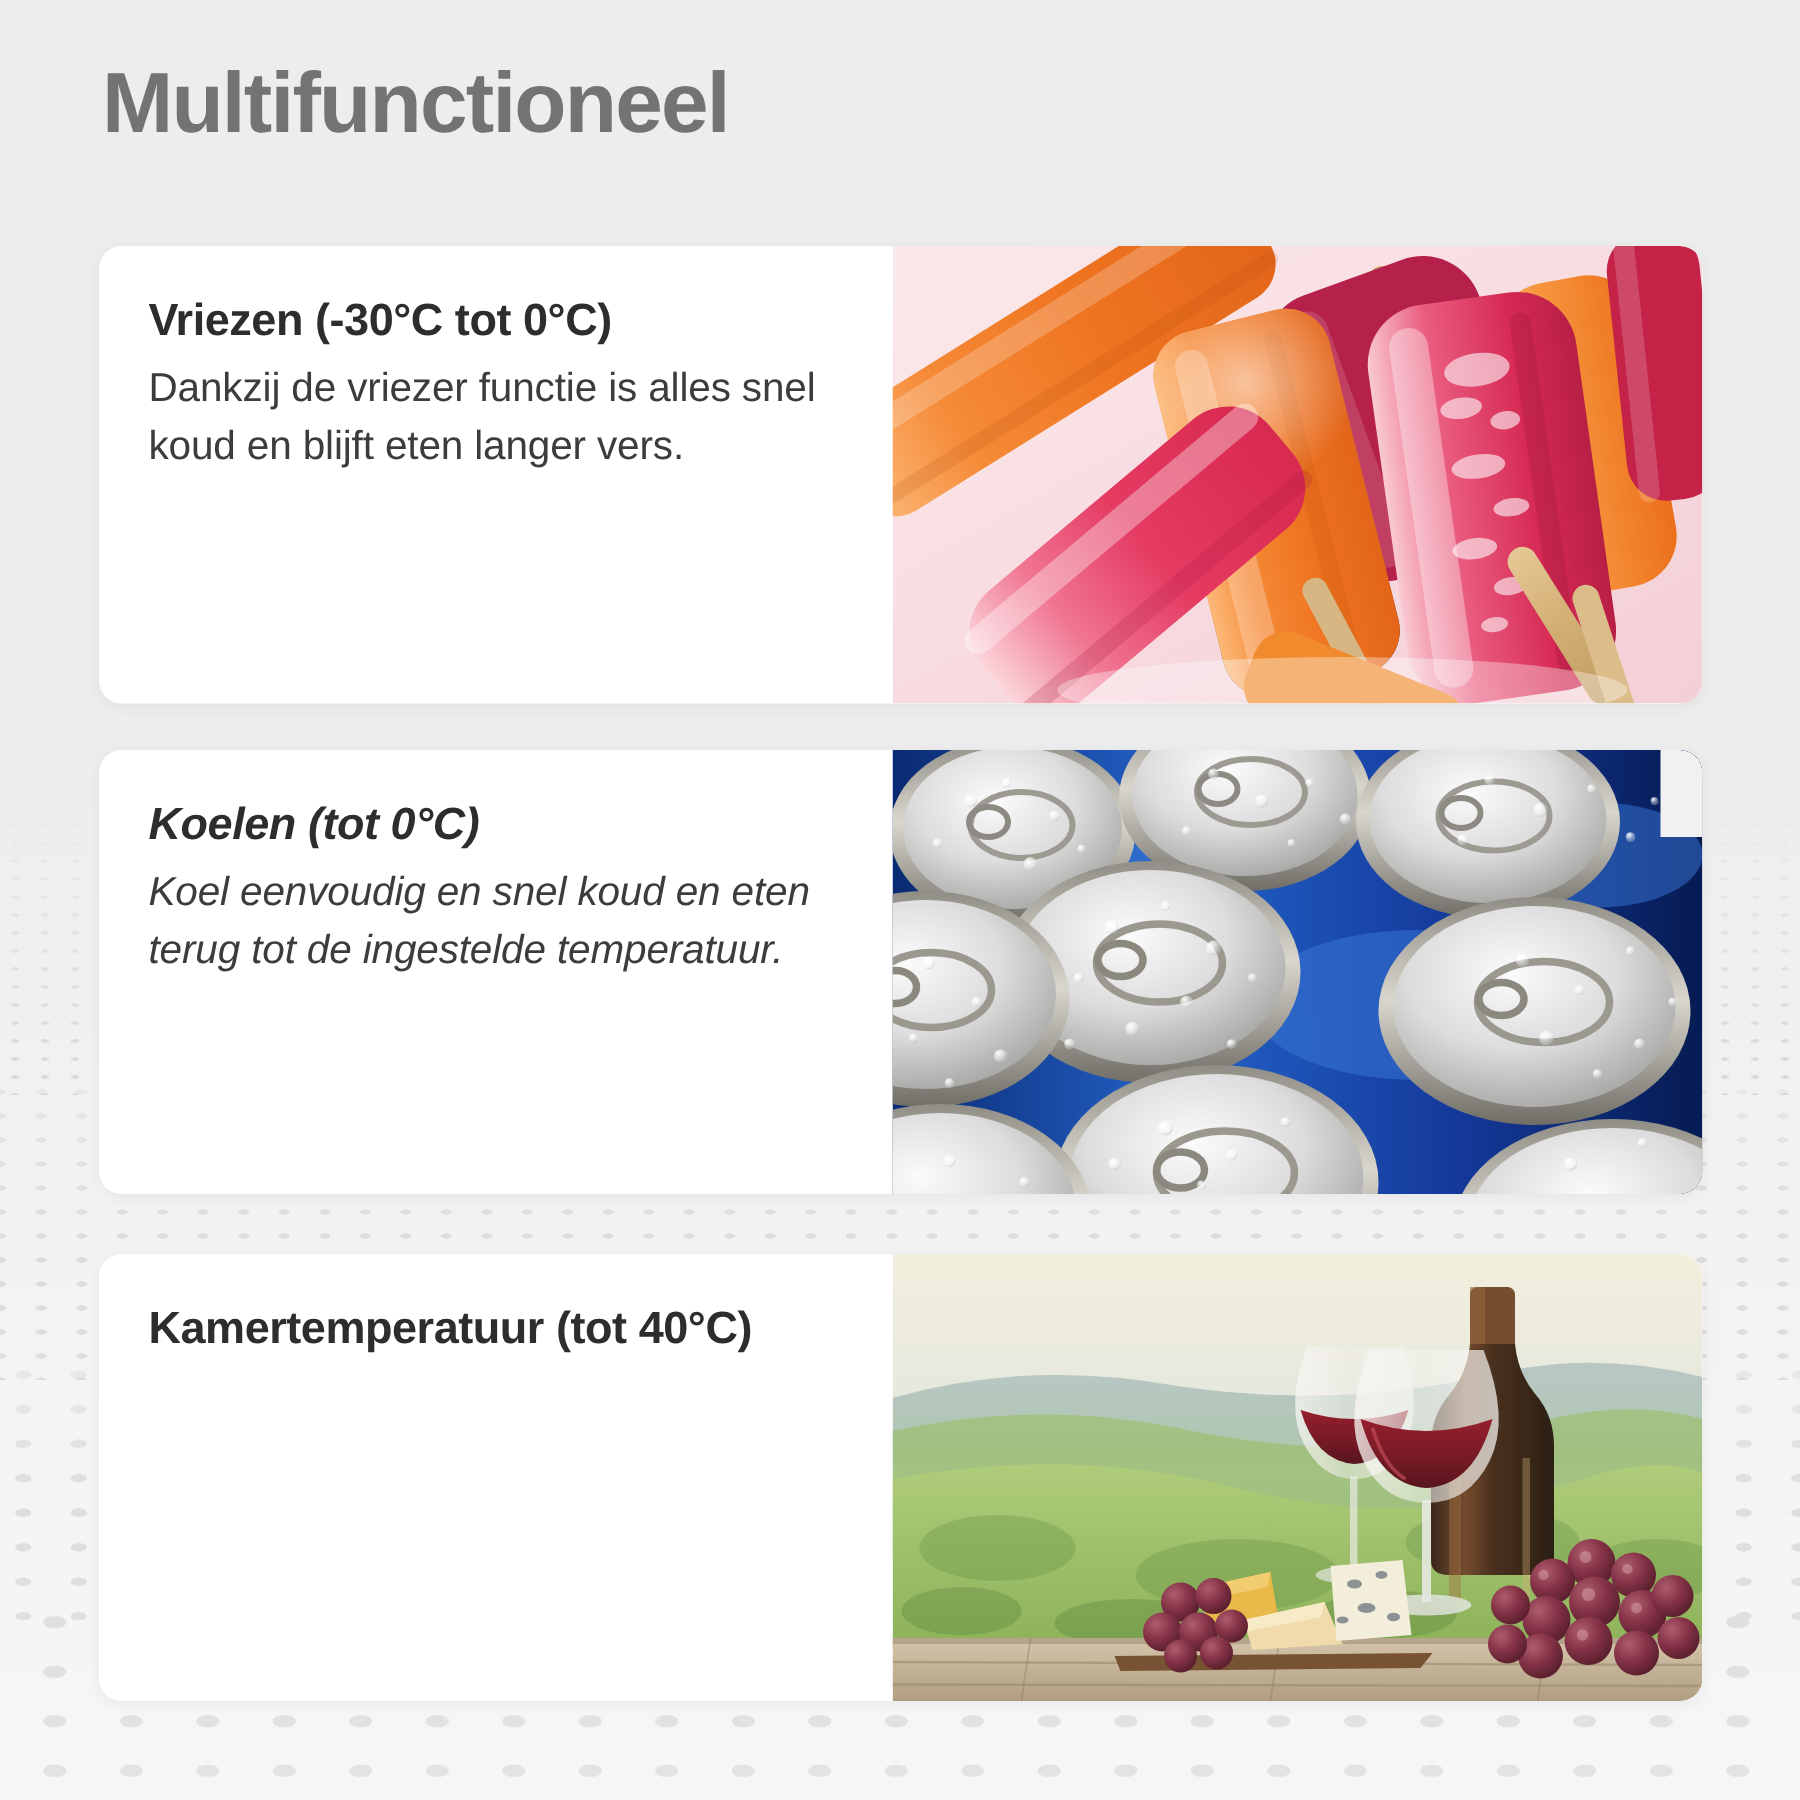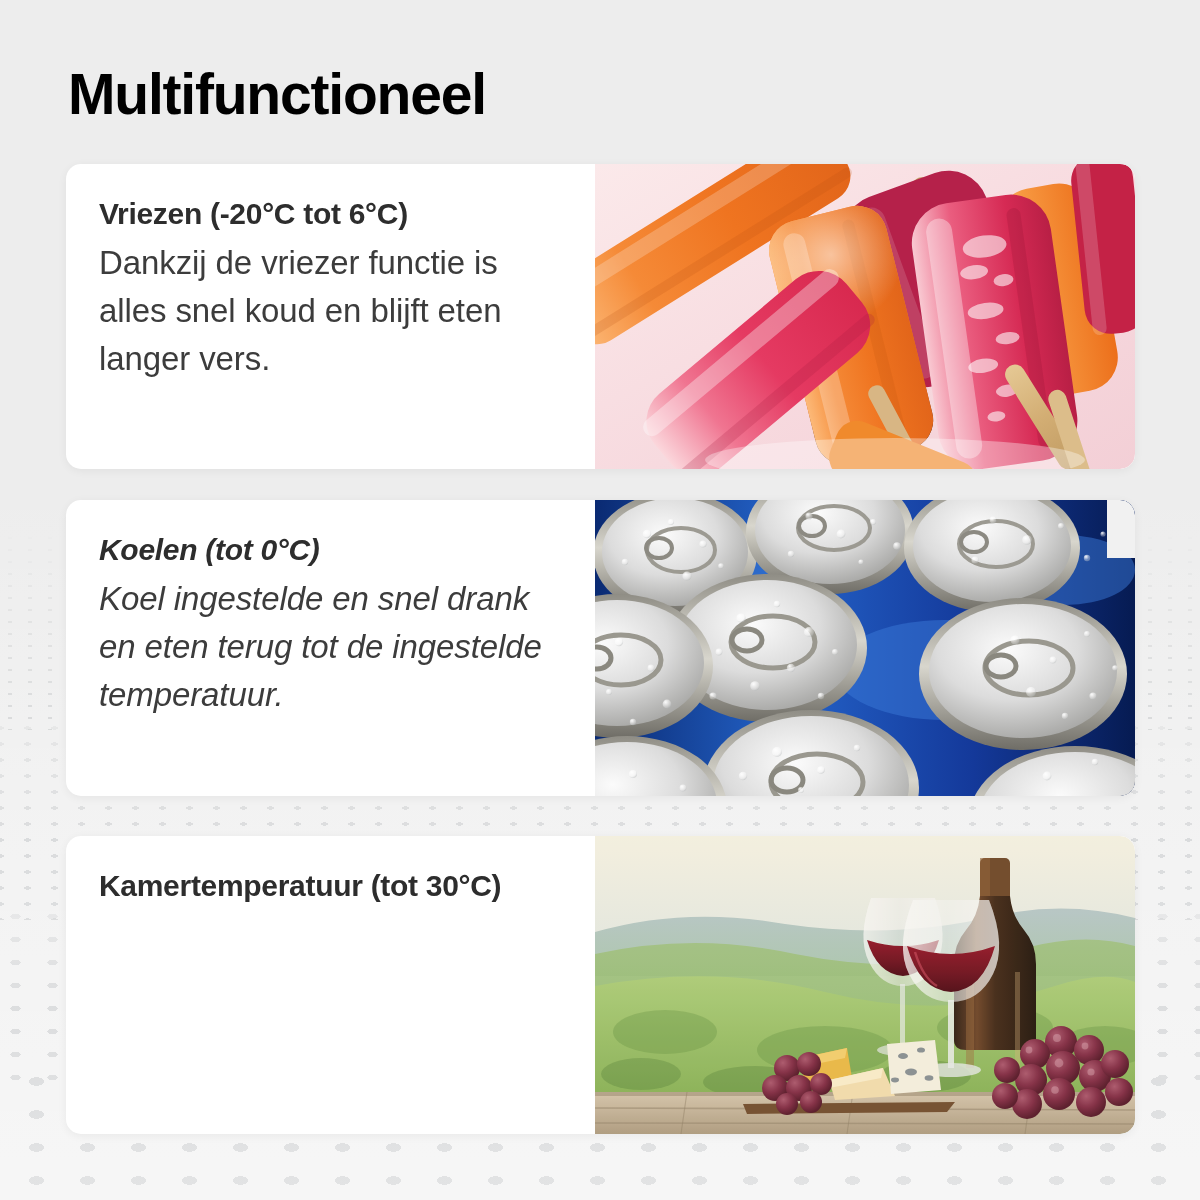--- a/index.html
+++ b/index.html
@@ -68,24 +68,23 @@
   }
 
   
   .page-title {
     position:absolute;
     left:68px; top:40px;
     z-index:3;
     font-size:57px;
     font-weight:bold;
     letter-spacing:-1.2px;
-    color:#000000;
+    color:#737373;
     line-height:1.05;
     white-space:nowrap;
-    margin-top:25px;
   }
 
   
   .cards {
     position:absolute;
     left:0; top:0;
     width:1200px; height:1200px;
     z-index:2;
   }
   .card {
@@ -109,21 +108,21 @@
   }
   .card-title {
     font-size:30px;
     font-weight:bold;
     color:#2d2d2d;
     letter-spacing:-0.3px;
     line-height:1.22;
     margin-bottom:6px;
   }
   .card-body {
-    font-size:33px;
+    font-size:27px;
     font-weight:400;
     color:#3c3c3c;
     line-height:1.46;
     letter-spacing:-0.1px;
   }
 
   .card-media {
     flex:1 1 auto;
     position:relative;
     overflow:hidden;
@@ -146,21 +145,21 @@
     <div class="bg-layer bg-front"></div>
     <div class="bg-wash"></div>
   </div>
 
   <h1 class="page-title">Multifunctioneel</h1>
 
   <div class="cards">
 
     <div class="card card-1">
       <div class="card-text">
-        <div class="card-title">Vriezen (-20°C tot 6°C)</div>
+        <div class="card-title">Vriezen (-30°C tot 0°C)</div>
         <div class="card-body">Dankzij de vriezer functie is alles snel koud en blijft eten langer vers.</div>
       </div>
       <div class="card-media">
         <div class="photo">
           <svg viewBox="0 0 540 305" preserveAspectRatio="xMidYMid slice" aria-hidden="true">
             <defs>
               <linearGradient id="p-bg" x1="0" y1="0" x2="1" y2="1">
                 <stop offset="0%" stop-color="#fbe9ea"></stop>
                   <stop offset="55%" stop-color="#f7dadf"></stop>
                   <stop offset="100%" stop-color="#f3cfd6"></stop>
@@ -277,21 +276,21 @@
 
             <ellipse cx="300" cy="296" rx="190" ry="22" fill="#ffffff" opacity=".35"></ellipse>
           </svg>
         </div>
       </div>
     </div>
 
     <div class="card card-2">
       <div class="card-text">
         <div class="card-title">Koelen (tot 0°C)</div>
-        <div class="card-body">Koel ingestelde en snel drank en eten terug tot de ingestelde temperatuur.</div>
+        <div class="card-body">Koel eenvoudig en snel koud en eten terug tot de ingestelde temperatuur.</div>
       </div>
       <div class="card-media">
         <div class="photo">
           <svg viewBox="0 0 540 296" preserveAspectRatio="xMidYMid slice" aria-hidden="true">
             <defs>
               <linearGradient id="canblue" x1="0" y1="0" x2="0" y2="1">
                 <stop offset="0%" stop-color="#2a5fbe"></stop>
                   <stop offset="40%" stop-color="#13398f"></stop>
                   <stop offset="100%" stop-color="#07205e"></stop>
               </linearGradient>
@@ -435,21 +434,21 @@
             </g>
 
             <rect x="512" y="0" width="28" height="58" fill="#f1f1f1"></rect>
           </svg>
         </div>
       </div>
     </div>
 
     <div class="card card-3">
       <div class="card-text">
-        <div class="card-title">Kamertemperatuur (tot 30°C)</div>
+        <div class="card-title">Kamertemperatuur (tot 40°C)</div>
       </div>
       <div class="card-media">
         <div class="photo">
           <svg viewBox="0 0 540 298" preserveAspectRatio="xMidYMid slice" aria-hidden="true">
             <defs>
               <linearGradient id="sky" x1="0" y1="0" x2="0" y2="1">
                 <stop offset="0%" stop-color="#f3f1e4"></stop>
                   <stop offset="45%" stop-color="#dfe7e2"></stop>
                   <stop offset="100%" stop-color="#cfe0d2"></stop>
               </linearGradient>

